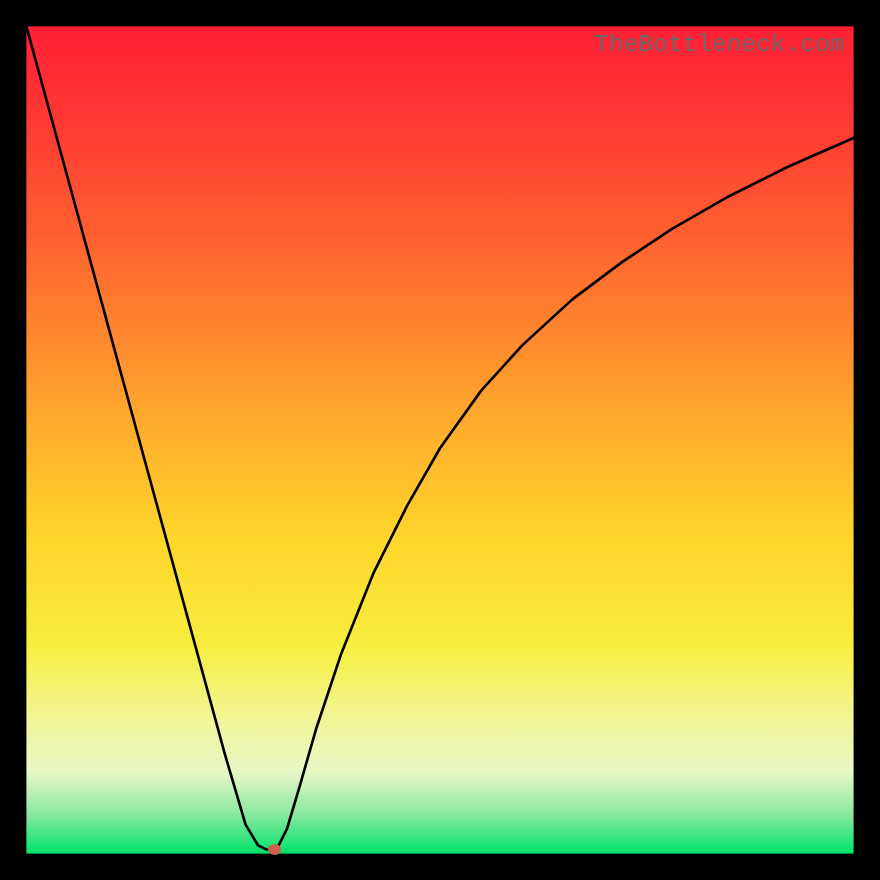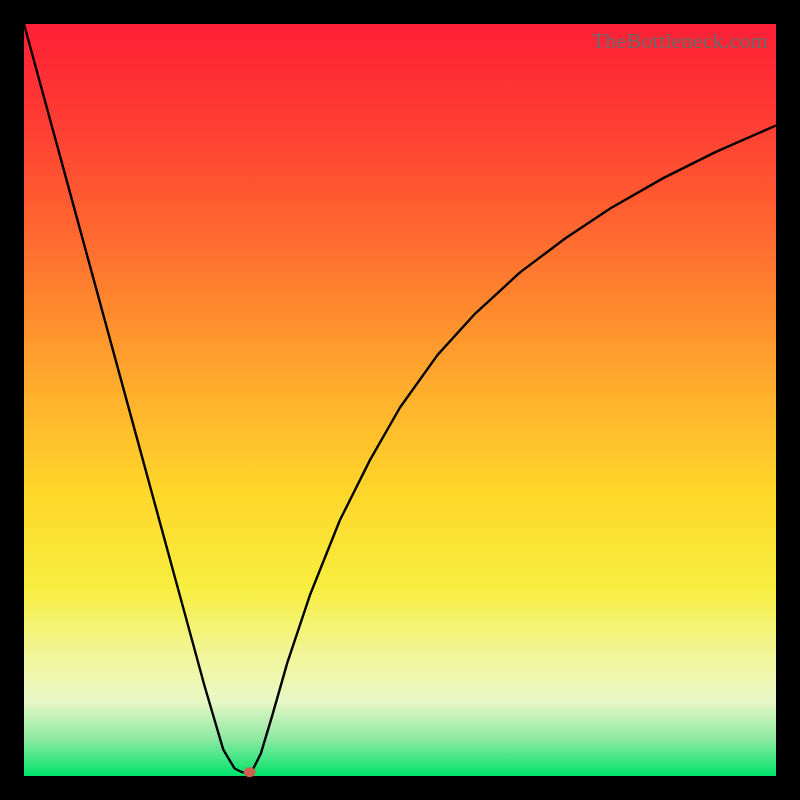--- a/index.html
+++ b/index.html
@@ -27,21 +27,21 @@
       #f1f69a 84%,
       #e9f7c6 90%,
       #8fe9a2 95%,
       #00e36a 100%
     );
   }
   .watermark {
     position: absolute;
     top: 4px;
     right: 8px;
-    font-family: Liberation Serif, serif;
+    font-family: Liberation Mono, monospace;
     font-size: 22px;
     color: #6a6a6a;
     font-weight: 500;
     letter-spacing: 0.2px;
     user-select: none;
   }
   .curve-svg {
     position: absolute;
     left: 0;
     top: 0;

